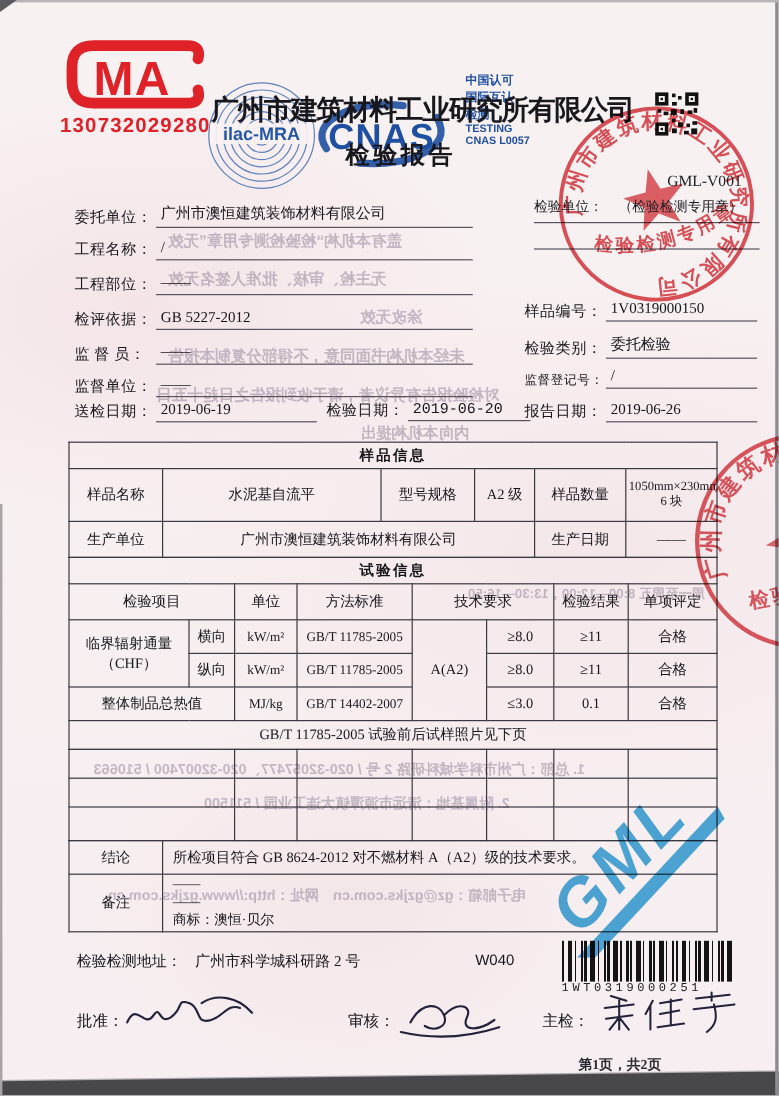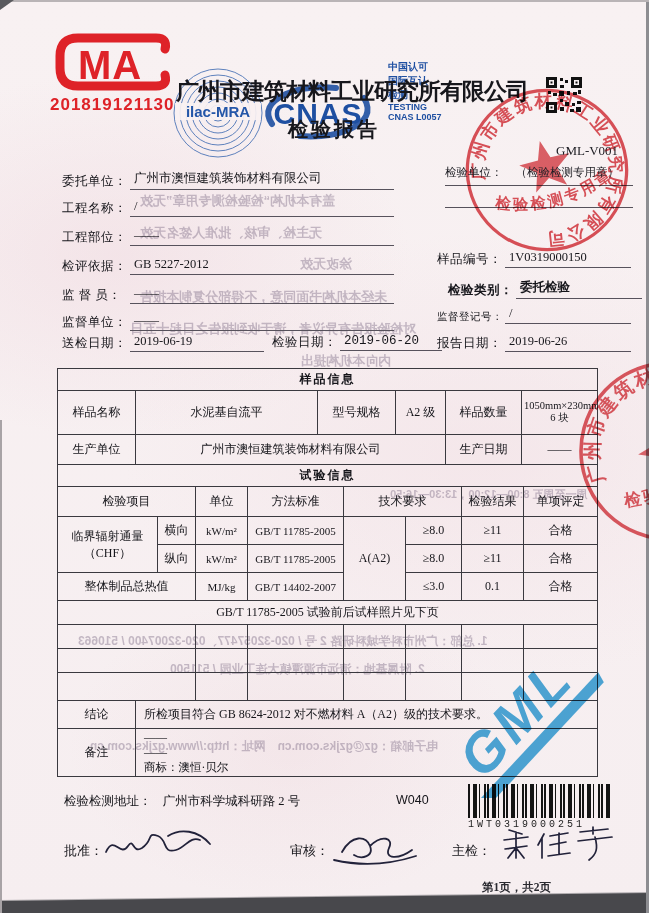--- a/index.html
+++ b/index.html
@@ -70,21 +70,21 @@
   <div class="bleed" style="left:300px;top:352px;">内向本机构提出</div>
   <div class="bleed" style="left:390px;top:487px;font-size:11px;">周一至周五 8:00—12:00，13:30—16:50</div>
   <div class="bleed" style="left:78px;top:633px;font-size:12px;">1. 总部：广州市科学城科研路 2 号 / 020-32057477、020-32007400 / 510663</div>
   <div class="bleed" style="left:170px;top:661px;font-size:12px;">2. 附属基地：清远市源潭镇大连工业园 / 511500</div>
   <div class="bleed" style="left:90px;top:738px;font-size:12px;">电子邮箱：gz@gzjks.com.cn　网址：http://www.gzjks.com.cn</div>
 
   <svg class="abs" style="left:52px;top:30px;z-index:2;" width="122" height="64" viewBox="0 0 122 64">
     <path d="M104,8 H26 Q8,8 8,26 V38 Q8,56 26,56 H104 Q116,56 113,45 M104,8 Q116,8 113,19" fill="none" stroke="#de2228" stroke-width="9" stroke-linecap="round"></path>
     <text x="26" y="49" font-family="Liberation Sans, sans-serif" font-size="40" font-weight="900" fill="#de2228" letter-spacing="1">MA</text>
   </svg>
-  <div class="cma-num">201819121130</div>
+  <div class="cma-num">130732029280</div>
 
   <svg class="abs" style="left:171px;top:65px;z-index:2;" width="94" height="96" viewBox="0 0 94 96">
     <g fill="none" stroke="#2a5cab" stroke-width="1" opacity=".75">
       <circle cx="47" cy="48" r="44"></circle>
         <circle cx="47" cy="48" r="38"></circle>
         <circle cx="47" cy="48" r="32"></circle>
       <circle cx="47" cy="48" r="26"></circle>
         <circle cx="47" cy="48" r="20"></circle>
         <circle cx="47" cy="48" r="14"></circle>
       <circle cx="47" cy="48" r="8"></circle>
@@ -202,21 +202,21 @@
   <div class="frow" style="left:62px;top:286px;">
     <span class="flabel">监 督 员：</span><span class="fvwrap" style="width:258px;"><span>——</span></span>
   </div>
   <div class="frow" style="left:62px;top:313px;">
     <span class="flabel">监督单位：</span><span class="fvwrap" style="width:258px;"><span>——</span></span>
   </div>
 
   <div class="frow" style="left:437px;top:250px;">
     <span class="flabel">样品编号：</span><span class="fvwrap" style="width:120px;"><span>1V0319000150</span></span>
   </div>
-  <div class="frow" style="left:448px;top:279px;font-weight:bold;">
+  <div class="frow" style="left:437px;top:279px;">
     <span class="flabel">检验类别：</span><span class="fvwrap" style="width:120px;"><span>委托检验</span></span>
   </div>
   <div class="frow small" style="left:437px;top:306px;">
     <span class="flabel">监督登记号：</span><span class="fvwrap" style="width:120px;"><span>/</span></span>
   </div>
 
   <div class="frow" style="left:62px;top:334px;">
     <span class="flabel">送检日期：</span><span class="fvwrap" style="width:128px;"><span>2019-06-19</span></span>
   </div>
   <div class="frow" style="left:272px;top:334px;">

